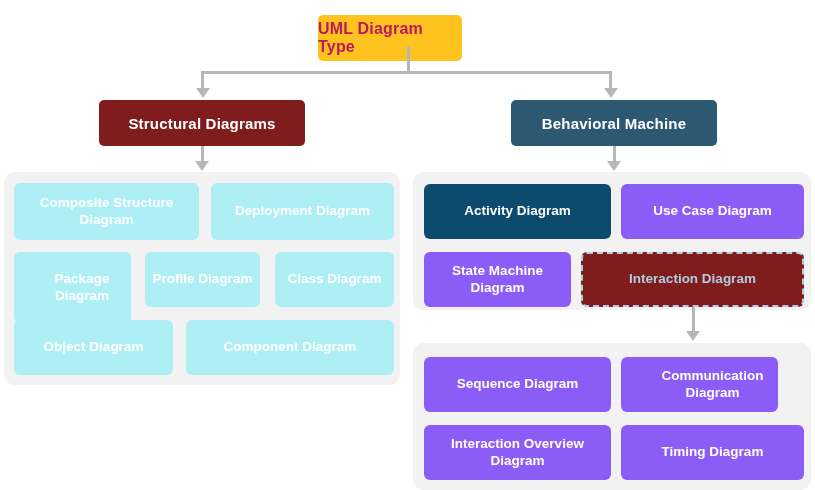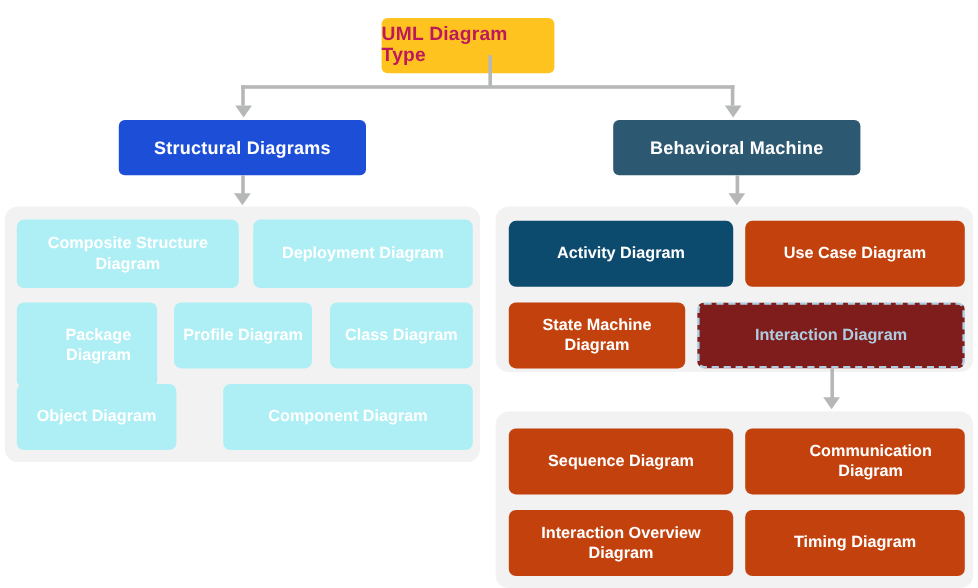--- a/index.html
+++ b/index.html
@@ -38,21 +38,21 @@
     border-radius: 5px;
     display: flex; align-items: center; justify-content: center;
     color: #ffffff;
     font-size: 15px;
     font-weight: bold;
     letter-spacing: .2px;
   }
   .branch-structural {
     left: 99px; top: 100px;
     width: 206px;
-    background: #1d4ed8;
+    background: #7f1d1d;
   }
   .branch-behavioral {
     left: 511px; top: 100px;
     width: 206px;
     background: #2d5871;
   }
 
   
   .panel {
     background: #f2f2f2;
@@ -67,21 +67,21 @@
     border-radius: 6px;
     display: flex; align-items: center; justify-content: center;
     text-align: center;
     font-size: 13.5px;
     font-weight: bold;
     line-height: 1.22;
     padding: 2px 6px;
     color: #ffffff;
   }
   .tile-cyan   { background: #aeeff5; }
-  .tile-blue   { background: #c2410c; }
+  .tile-blue   { background: #8b5cf6; }
   .tile-dark   { background: #0c4a6e; }
   .tile-dashed {
     background: #7f1d1d;
     border: 2px dashed #aecde0;
     color: #aecde0;
     font-weight: bold;
   }
 
   
   .line-v { background: #b6b7b8; width: 3px; }
@@ -116,33 +116,33 @@
 
 <div class="abs panel panel-structural"></div>
 
 <div class="abs tile tile-cyan" style="left:14px; top:183px; width:185px; height:57px;">Composite Structure Diagram</div>
 <div class="abs tile tile-cyan" style="left:211px; top:183px; width:183px; height:57px;">Deployment Diagram</div>
 
 <div class="abs tile tile-cyan" style="left:14px; top:252px; width:117px; height:71px;padding-left:25px;">Package Diagram</div>
 <div class="abs tile tile-cyan" style="left:145px; top:252px; width:115px; height:55px;">Profile Diagram</div>
 <div class="abs tile tile-cyan" style="left:275px; top:252px; width:119px; height:55px;">Class Diagram</div>
 
-<div class="abs tile tile-cyan" style="left:14px; top:320px; width:133px; height:55px;">Object Diagram</div>
+<div class="abs tile tile-cyan" style="left:14px; top:320px; width:159px; height:55px;">Object Diagram</div>
 <div class="abs tile tile-cyan" style="left:186px; top:320px; width:208px; height:55px;">Component Diagram</div>
 
 <div class="abs panel panel-behavioral-top"></div>
 
 <div class="abs tile tile-dark" style="left:424px; top:184px; width:187px; height:55px;">Activity Diagram</div>
 <div class="abs tile tile-blue" style="left:621px; top:184px; width:183px; height:55px;">Use Case Diagram</div>
 
 <div class="abs tile tile-blue" style="left:424px; top:252px; width:147px; height:55px;">State Machine Diagram</div>
 <div class="abs tile tile-dashed" style="left:581px; top:252px; width:223px; height:55px;">Interaction Diagram</div>
 
 <div class="abs line-v" style="left:691.5px; top:307px; width:3px; height:26px;"></div>
 <div class="abs arrow-down" style="left:686px; top:331px;"></div>
 
 <div class="abs panel panel-behavioral-bottom"></div>
 
 <div class="abs tile tile-blue" style="left:424px; top:357px; width:187px; height:55px;text-align:right;">Sequence Diagram</div>
-<div class="abs tile tile-blue" style="left:621px; top:357px; width:183px; height:55px;padding-left:32px;">Communication Diagram</div>
+<div class="abs tile tile-blue" style="left:621px; top:357px; width:157px; height:55px;padding-left:32px;">Communication Diagram</div>
 
 <div class="abs tile tile-blue" style="left:424px; top:425px; width:187px; height:55px;">Interaction Overview Diagram</div>
 <div class="abs tile tile-blue" style="left:621px; top:425px; width:183px; height:55px;">Timing Diagram</div>
 
 </body></html>

